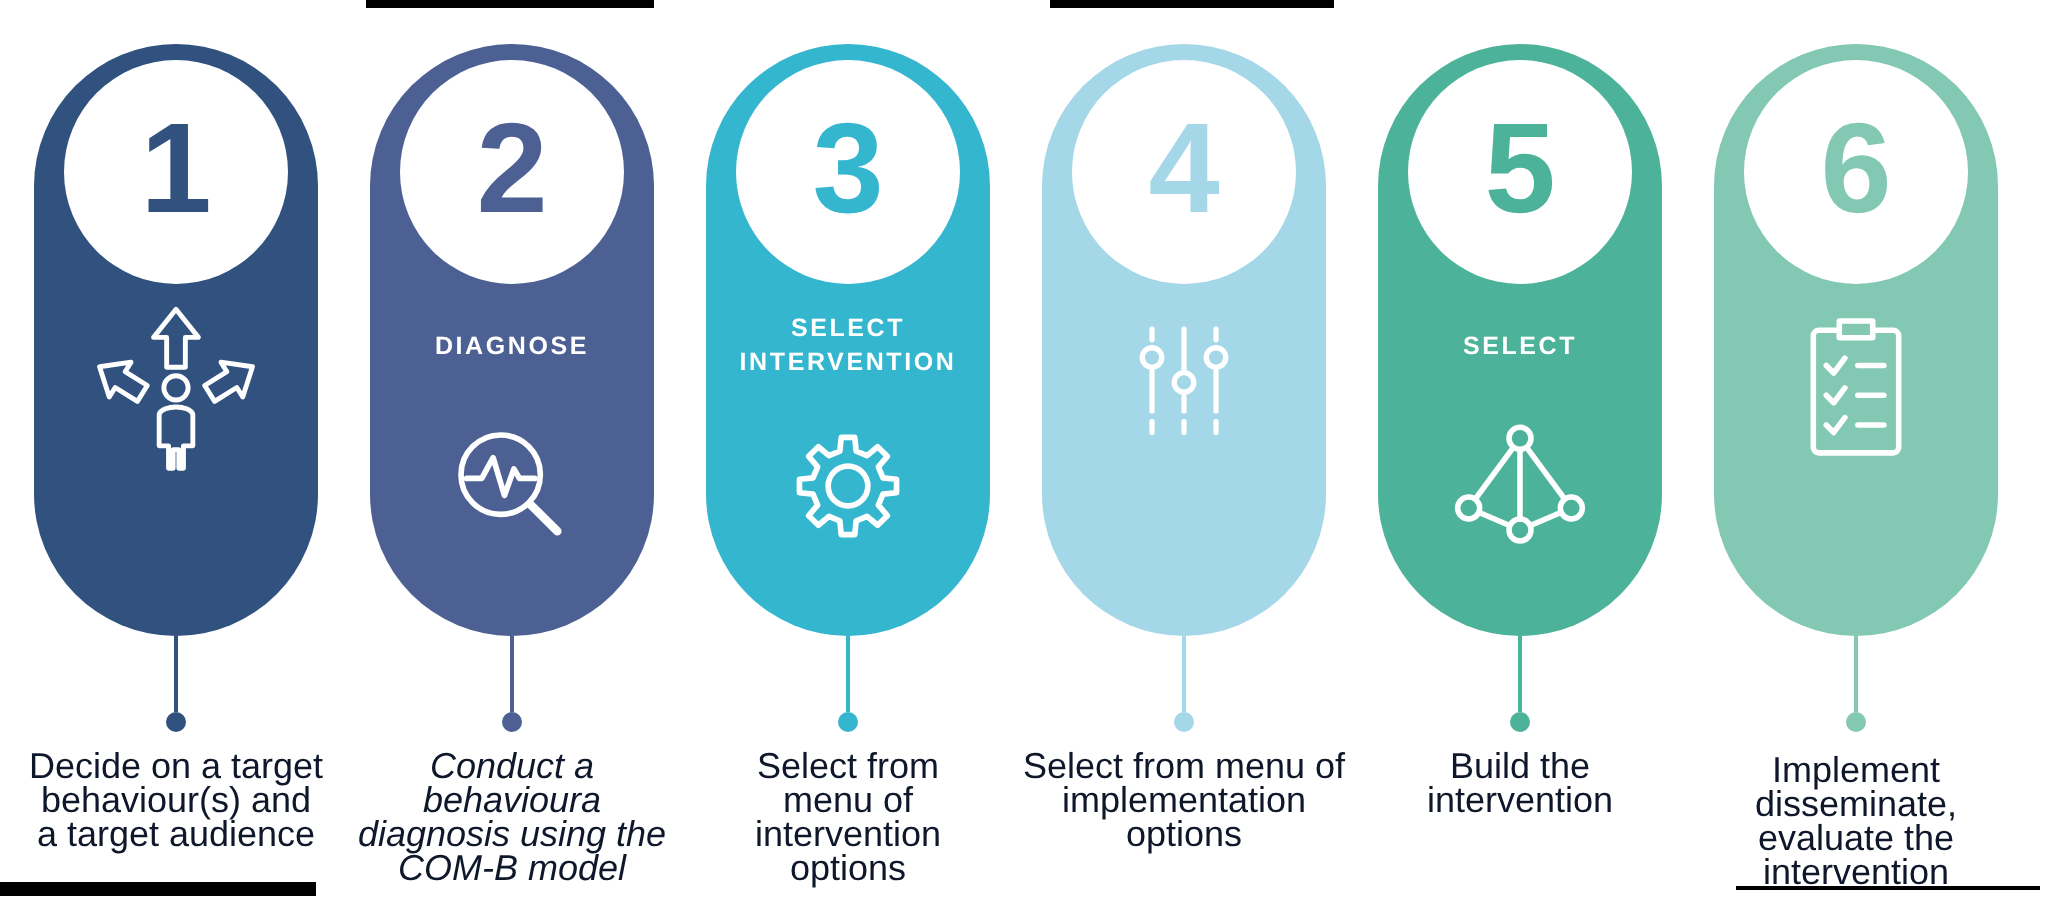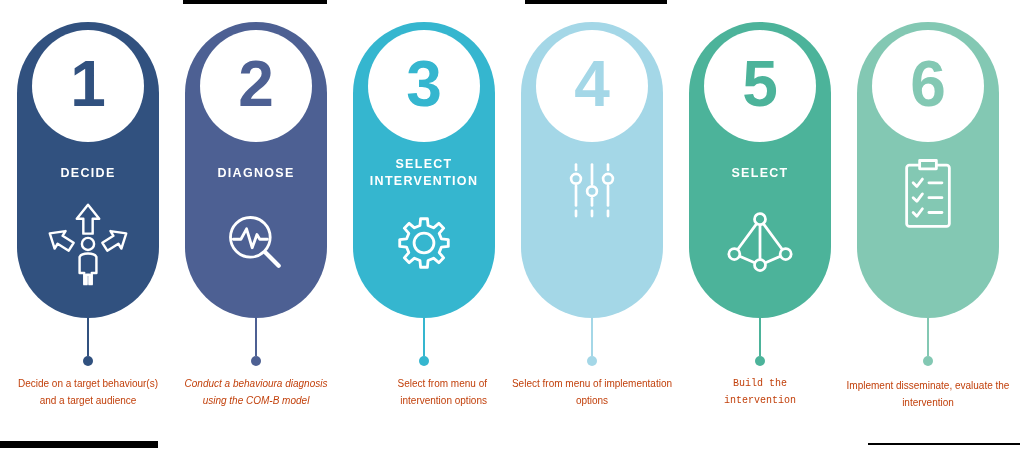--- a/index.html
+++ b/index.html
@@ -31,45 +31,44 @@
     line-height:17px;max-width:146px;
   }
   .icon{
     margin-top:8px;height:86px;display:flex;align-items:center;justify-content:center;
   }
   .icon svg{stroke:#ffffff;fill:none;stroke-linecap:round;stroke-linejoin:round;}
   .icon .node{fill:var(--c);}
   .stem{width:2px;height:38px;background:var(--c);}
   .dot{width:10px;height:10px;border-radius:50%;background:var(--c);}
   .desc{
-    margin-top:9px;text-align:center;color:#c2410c;font-size:10px;line-height:17px;
+    margin-top:9px;text-align:center;color:#0f172a;font-size:18px;line-height:17px;
     max-width:170px;
   }
   .s1 .desc{max-width:150px;}
   .s2 .desc{max-width:168px;font-style:italic;}
-  .s3 .desc{max-width:126px;text-align:right;}
+  .s3 .desc{max-width:126px;}
   .s4 .desc{max-width:168px;}
-  .s5 .desc{max-width:96px;font-family:Liberation Mono, monospace;}
+  .s5 .desc{max-width:96px;}
   .s6 .desc{max-width:178px;margin-top:11px;}
 </style>
 </head>
 <body>
 
 <div id="canvas">
   <div class="rule t1"></div>
   <div class="rule t2"></div>
   <div class="rule b1"></div>
   <div class="rule b2"></div>
 
   <div class="step s1" style="--c: #31517f;">
     <div class="capsule">
       <div class="num-circle">
         <div class="num">1</div>
       </div>
-      <div class="label">DECIDE</div>
       <div class="icon">
         <svg width="80" height="86" viewBox="0 0 80 92" stroke-width="2.6">
           <path d="M35,36 L35,20 L28,20 L40,5 L52,20 L45,20 L45,36 Z"></path>
           <g transform="translate(22,50) rotate(-58)">
               <path d="M-5,0 L-5,-14 L-11,-14 L0,-27 L11,-14 L5,-14 L5,0 Z"></path>
             </g>
           <g transform="translate(58,50) rotate(58)">
               <path d="M-5,0 L-5,-14 L-11,-14 L0,-27 L11,-14 L5,-14 L5,0 Z"></path>
             </g>
           <circle cx="40" cy="47" r="6.5"></circle>

